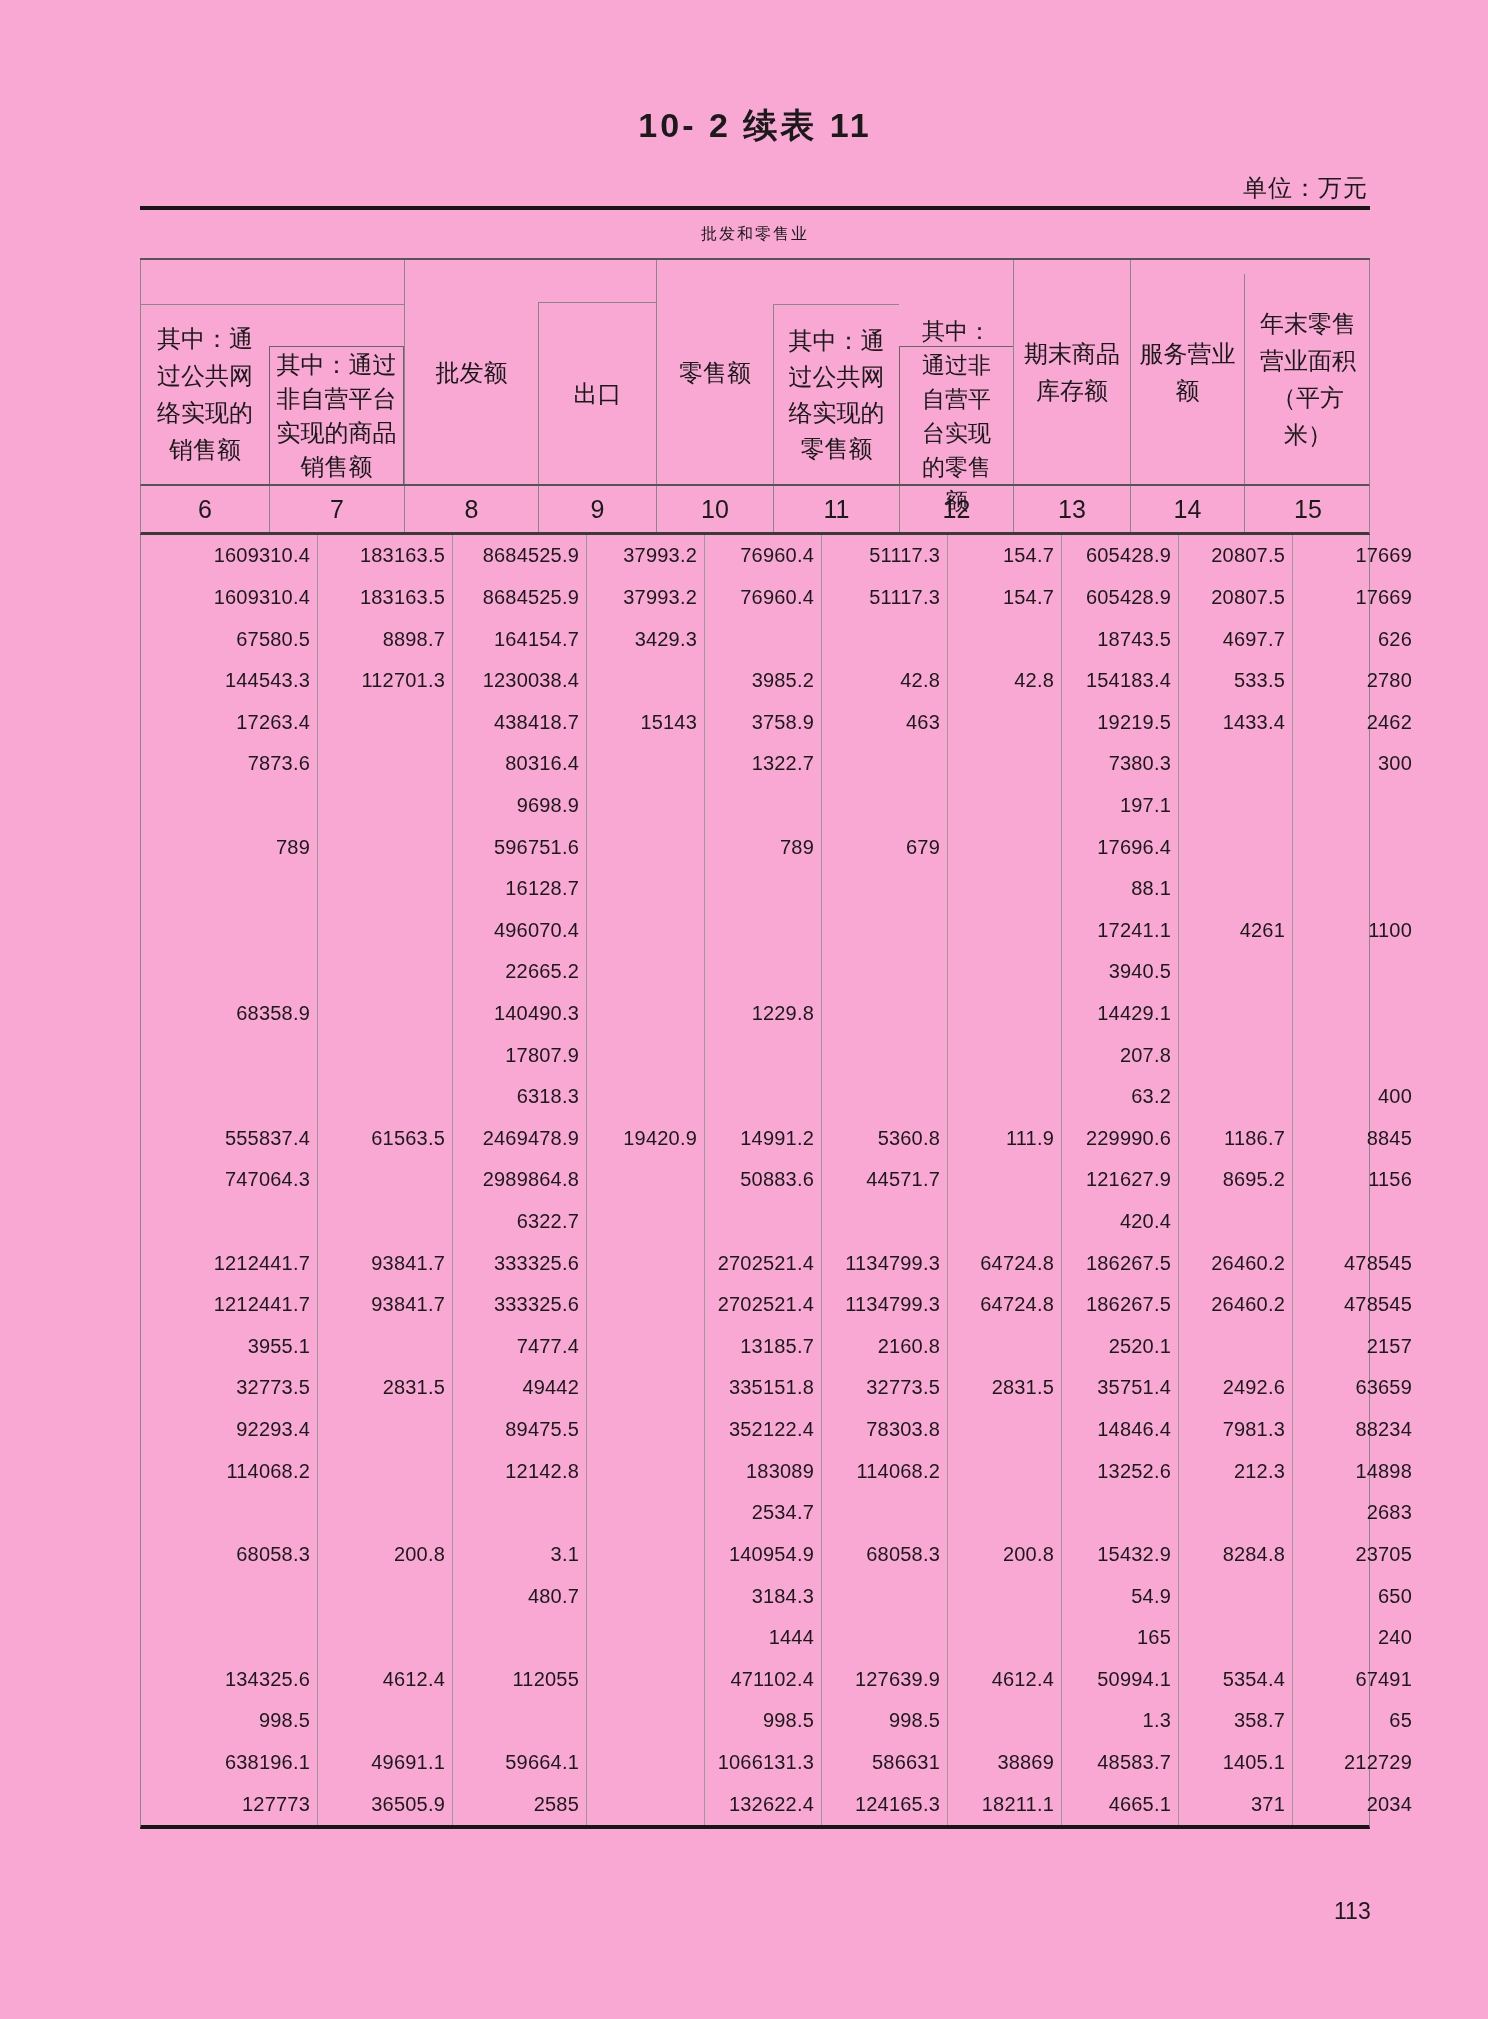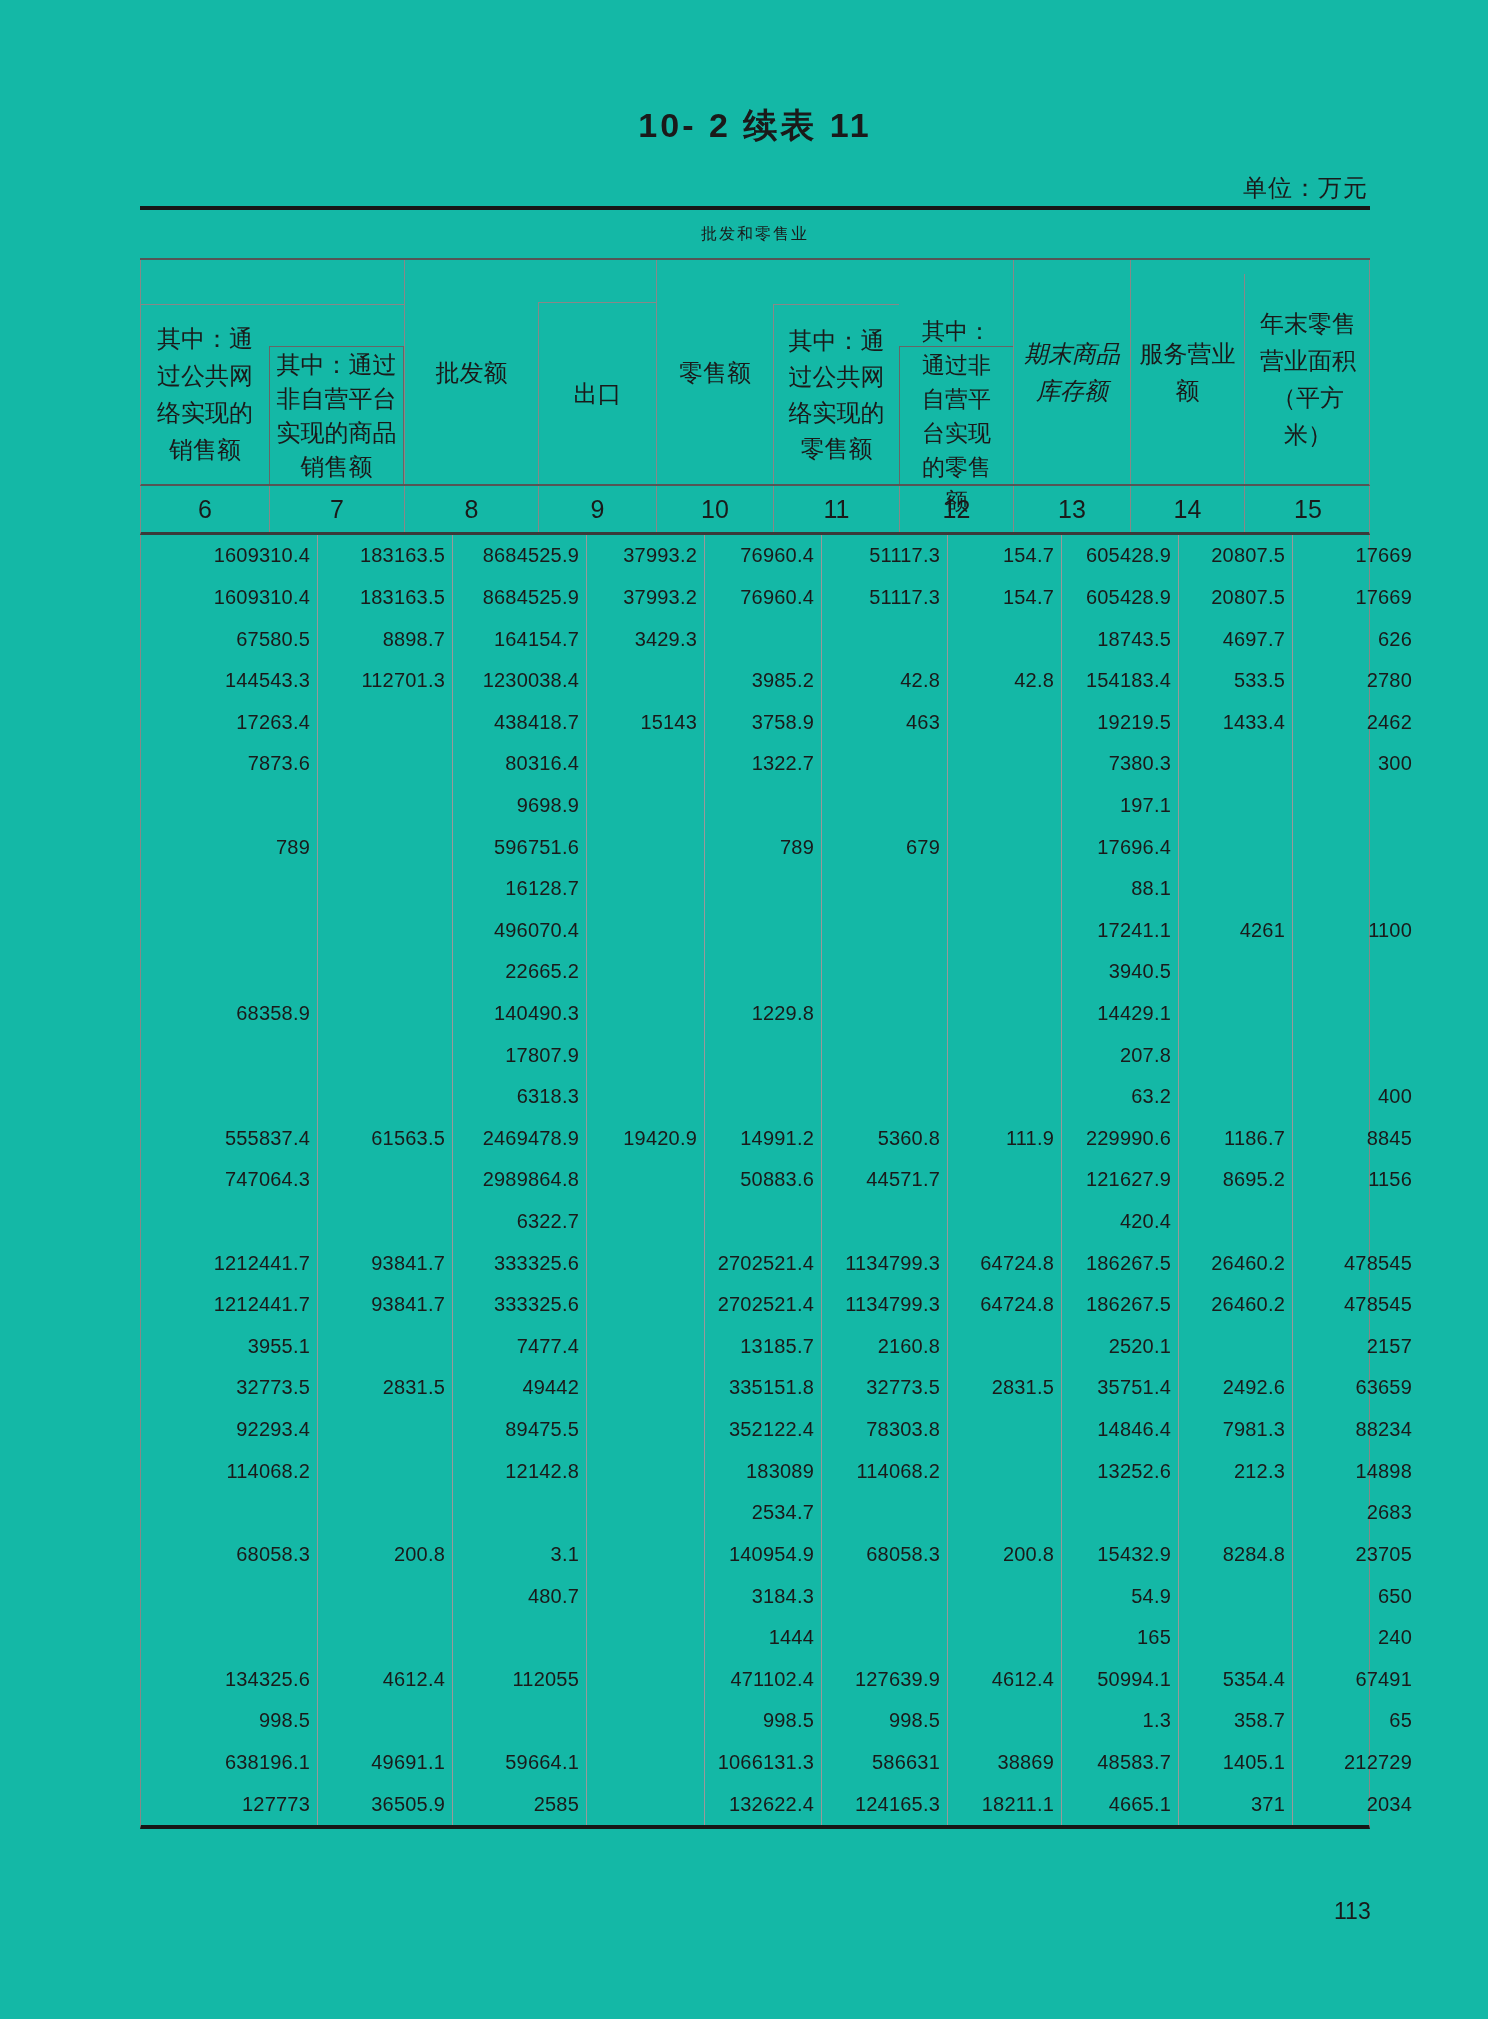--- a/index.html
+++ b/index.html
@@ -1,19 +1,19 @@
 <!DOCTYPE html>
 <html><head>
 <meta charset="utf-8">
 <style>
   html,body{margin:0;padding:0;background:#e8e8e8;}
   .page{
     position:relative;
     width:1488px;height:2019px;
-    background:#14b8a6;
+    background:#f9a8d4;
     font-family:"Liberation Sans","DejaVu Sans",sans-serif;
     color:#1a1a1a;
     overflow:hidden;
   }
   .title{
     position:absolute;left:140px;top:103px;width:1230px;
     text-align:center;font-size:34px;font-weight:700;letter-spacing:3px;
   }
   .unit-label{
     position:absolute;right:120px;top:172px;
@@ -40,21 +40,21 @@
     display:flex;align-items:center;justify-content:center;
     text-align:center;}
   .hb-strip67{position:absolute;left:0;top:0;width:263px;height:44px;border-bottom:1px solid #888;}
   .hb-c6 {left:0;   top:44px;width:128px;padding:0 5px;}
   .hb-c7 {left:128px;top:86px;width:135px;border:1px solid #666;border-bottom:none;padding:0 1px;line-height:34px;}
   .hb-c8 {left:263px;top:0;   width:134px;border-left:1px solid #888;}
   .hb-c9 {left:397px;top:42px;width:118px;border-left:1px solid #888;border-top:1px solid #888;}
   .hb-c10{left:515px;top:0;   width:117px;border-left:1px solid #888;}
   .hb-c11{left:632px;top:44px;width:126px;border-left:1px solid #888;border-top:1px solid #888;padding:0 8px;line-height:36px;}
   .hb-c12{left:758px;top:86px;width:114px;border-left:1px solid #666;border-top:1px solid #666;padding:0 22px;font-size:23px;line-height:34px;}
-  .hb-c13{left:872px;top:0;   width:117px;border-left:1px solid #888;padding:0 6px;font-style:italic;}
+  .hb-c13{left:872px;top:0;   width:117px;border-left:1px solid #888;padding:0 6px;}
   .hb-c14{left:989px;top:0;   width:114px;border-left:1px solid #888;padding:0 6px;text-align:center;}
   .hb-c15{left:1103px;top:0;  width:127px;border-left:1px solid #888;padding:0 4px;margin-top:14px;}
   
   .numrow{
     display:grid;
     grid-template-columns:128px 135px 134px 118px 117px 126px 114px 117px 114px 127px;
     height:46px;
     border-left:1px solid #888;border-right:1px solid #888;
     border-bottom:3px solid #3a3a3a;
   }

